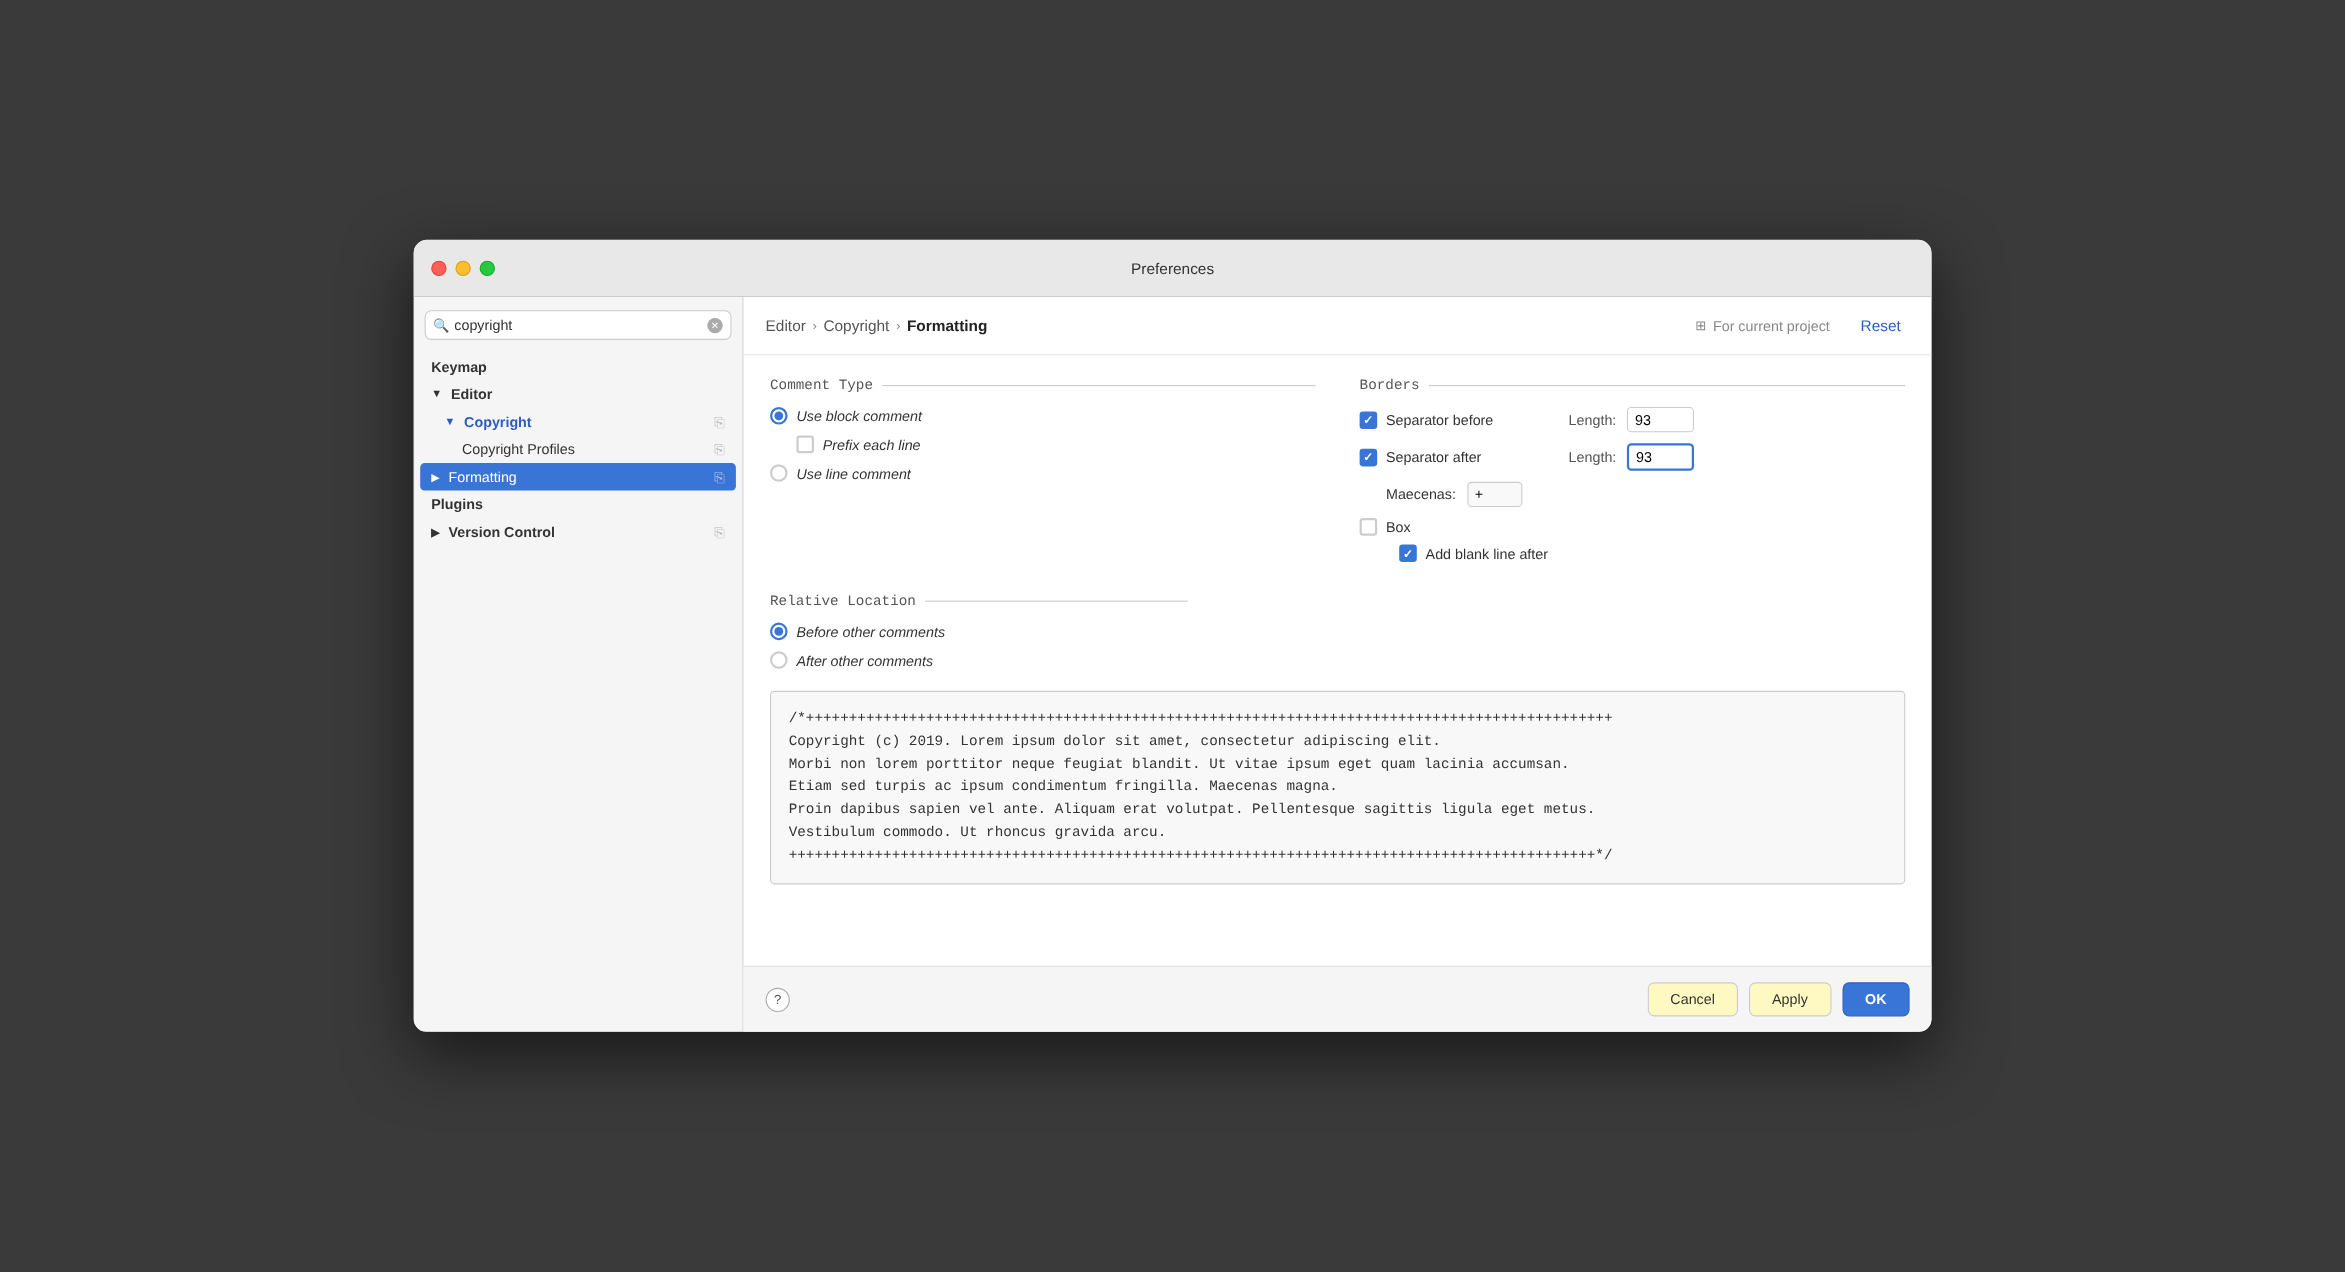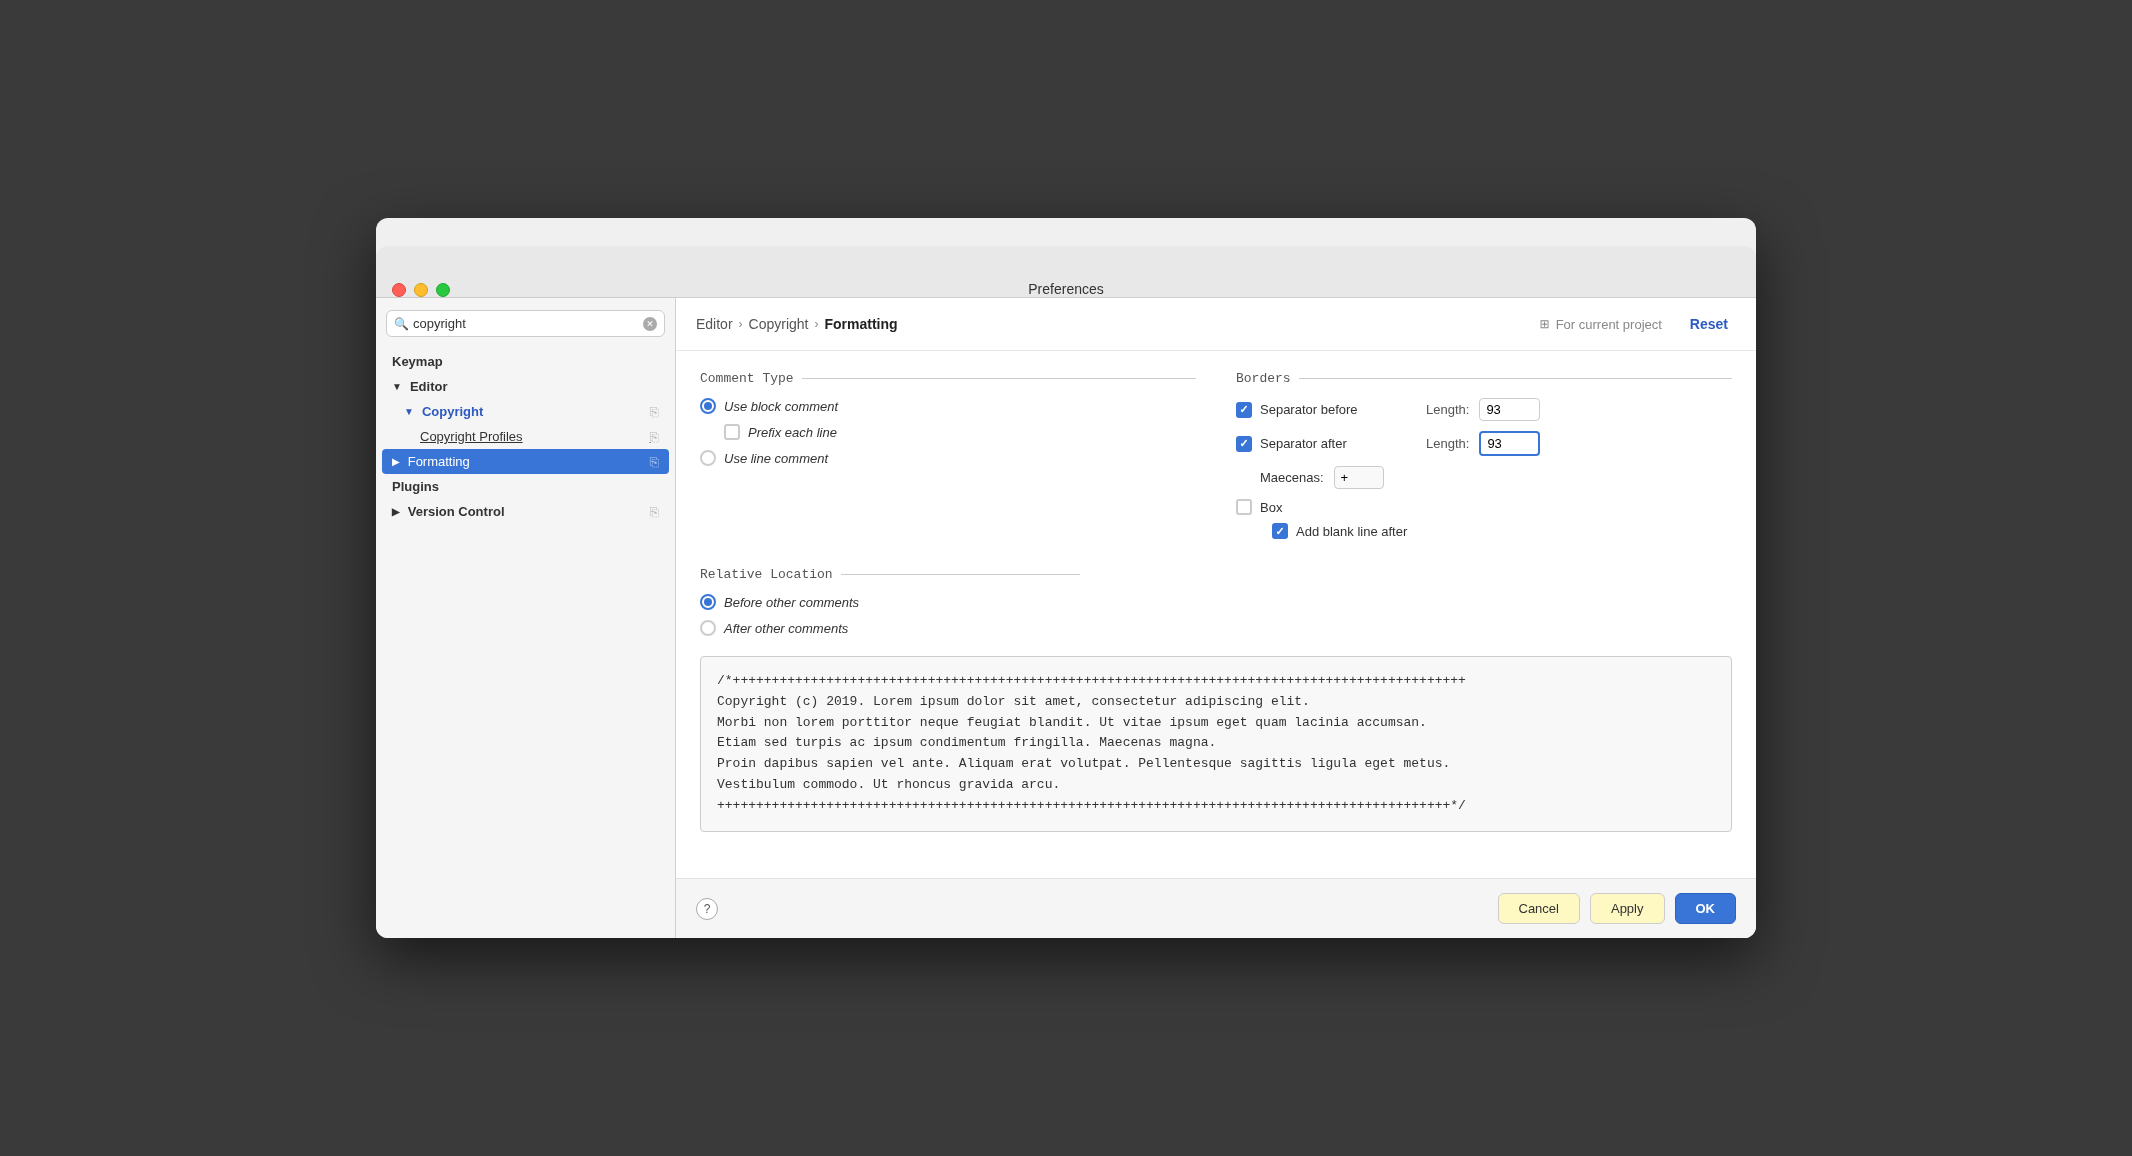--- a/index.html
+++ b/index.html
@@ -21,26 +21,25 @@
       box-shadow: 0 20px 60px rgba(0,0,0,0.6);
       display: flex;
       flex-direction: column;
       overflow: hidden;
     }
 
     .titlebar {
       background: #e8e8e8;
       height: 52px;
       display: flex;
-      align-items: flex-end;
+      align-items: center;
       padding: 0 16px;
       border-bottom: 1px solid #ccc;
       border-radius: 12px 12px 0 0;
       position: relative;
-      margin-top: 28px;
     }
 
     .traffic-lights {
       display: flex;
       gap: 8px;
       align-items: center;
     }
 
     .traffic-light {
       width: 14px;
@@ -139,21 +138,21 @@
 
     .sidebar-item.active .copy-icon { color: white; }
 
     .sidebar-item-label {
       display: flex;
       align-items: center;
       gap: 4px;
     }
 
     .indent-1 { padding-left: 28px; }
-    .indent-2 { padding-left: 44px; text-decoration: underline; }
+    .indent-2 { padding-left: 44px; }
     .indent-3 { padding-left: 56px; }
 
     .copy-icon {
       color: #888;
       font-size: 12px;
       opacity: 0.6;
     }
 
     .sidebar-item .arrow {
       font-size: 10px;
@@ -204,21 +203,21 @@
       color: #888;
       font-size: 13px;
       display: flex;
       align-items: center;
       gap: 6px;
     }
 
     .reset-btn {
       color: #2d5bbf;
       font-size: 14px;
-      font-weight: 700;
+      font-weight: 400;
       cursor: pointer;
       background: none;
       border: none;
       padding: 4px 8px;
     }
 
     .panel-body {
       flex: 1;
       padding: 20px 24px;
       overflow-y: auto;

